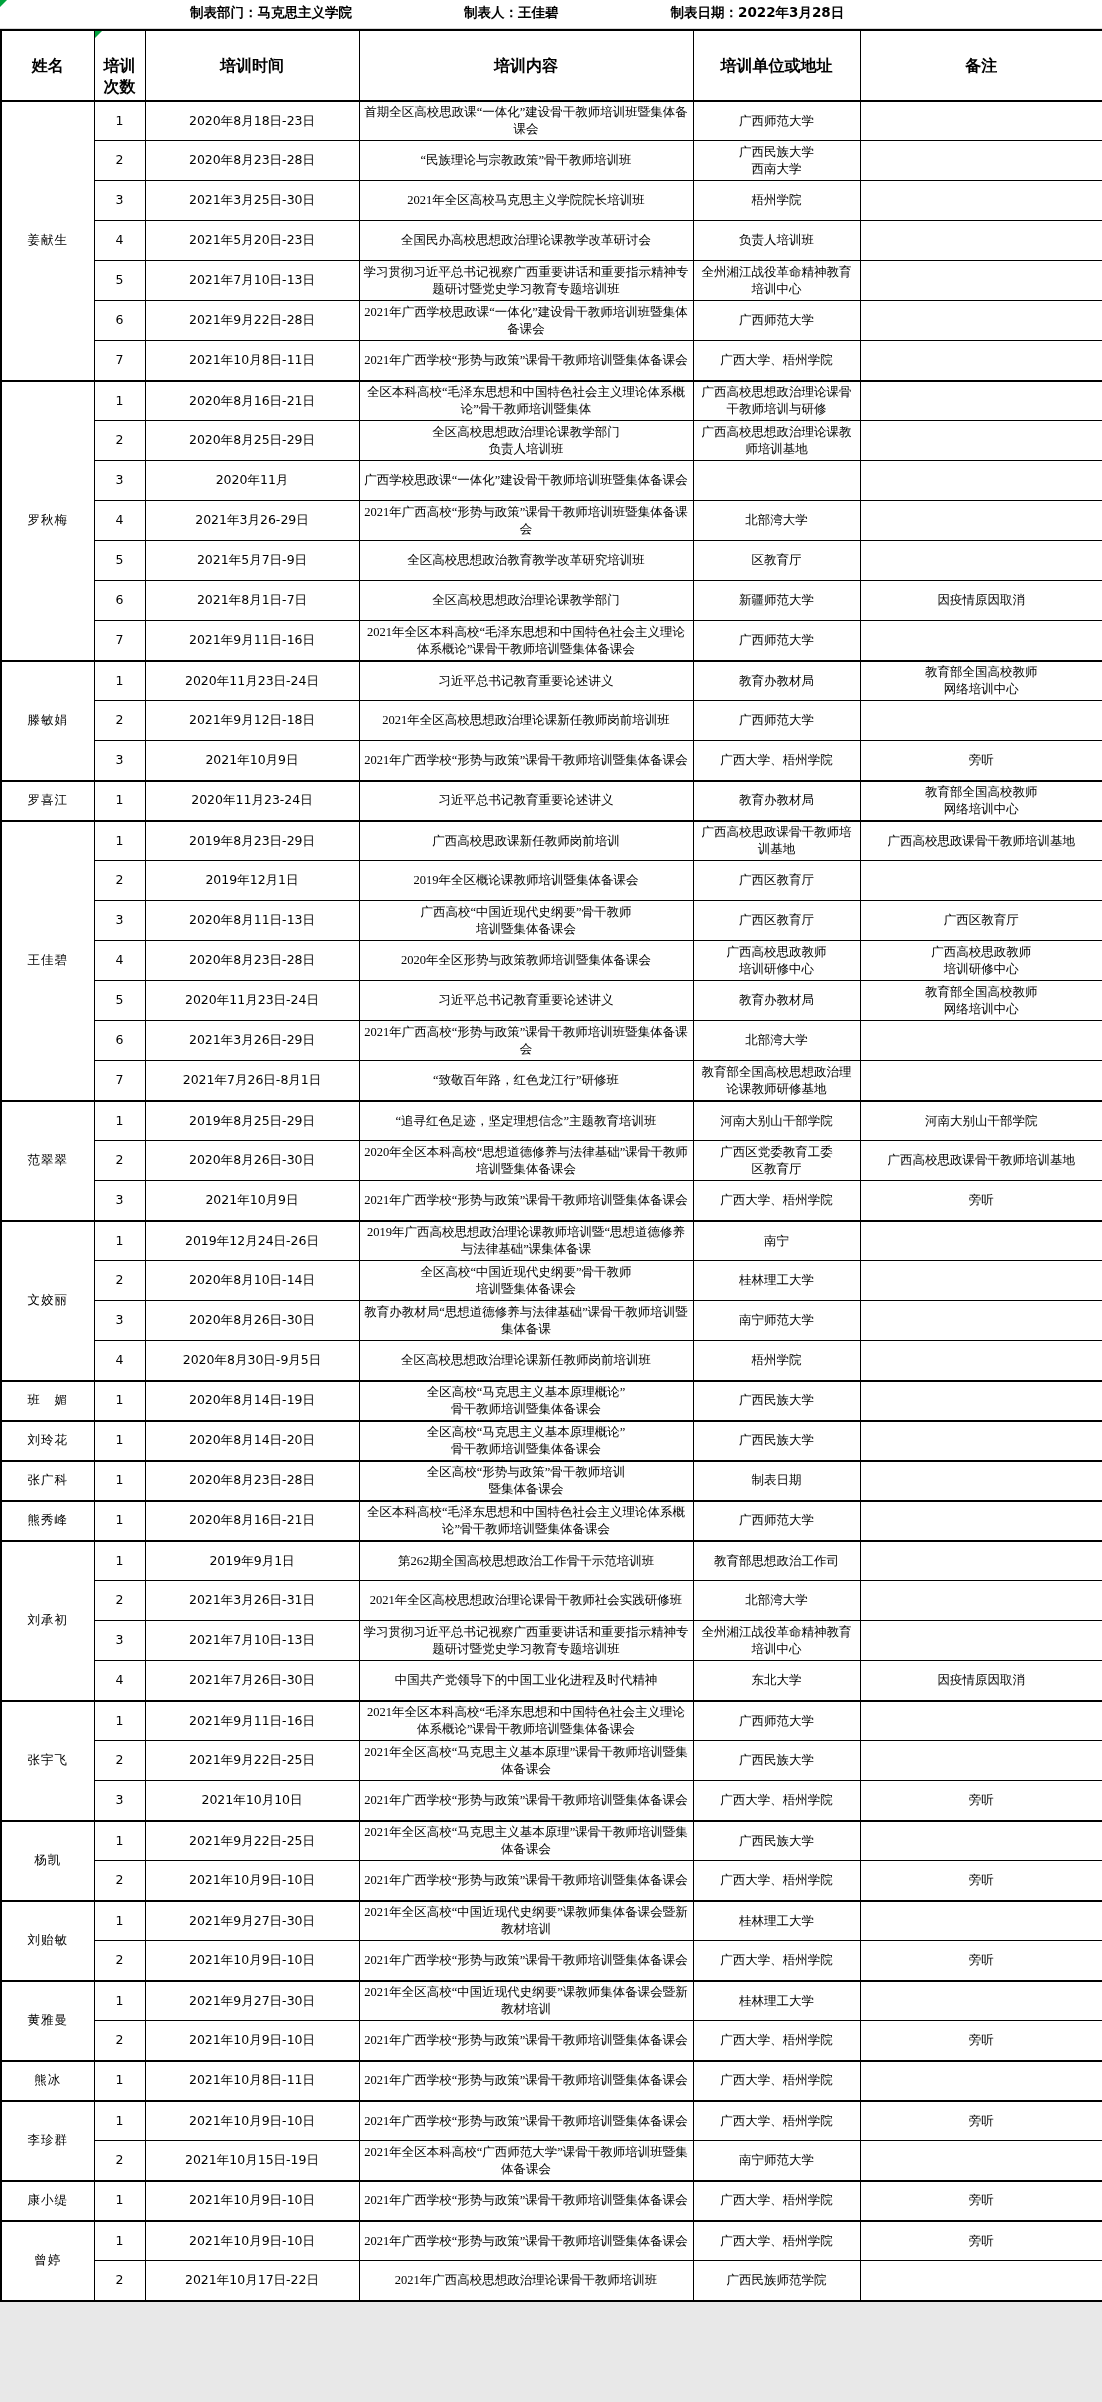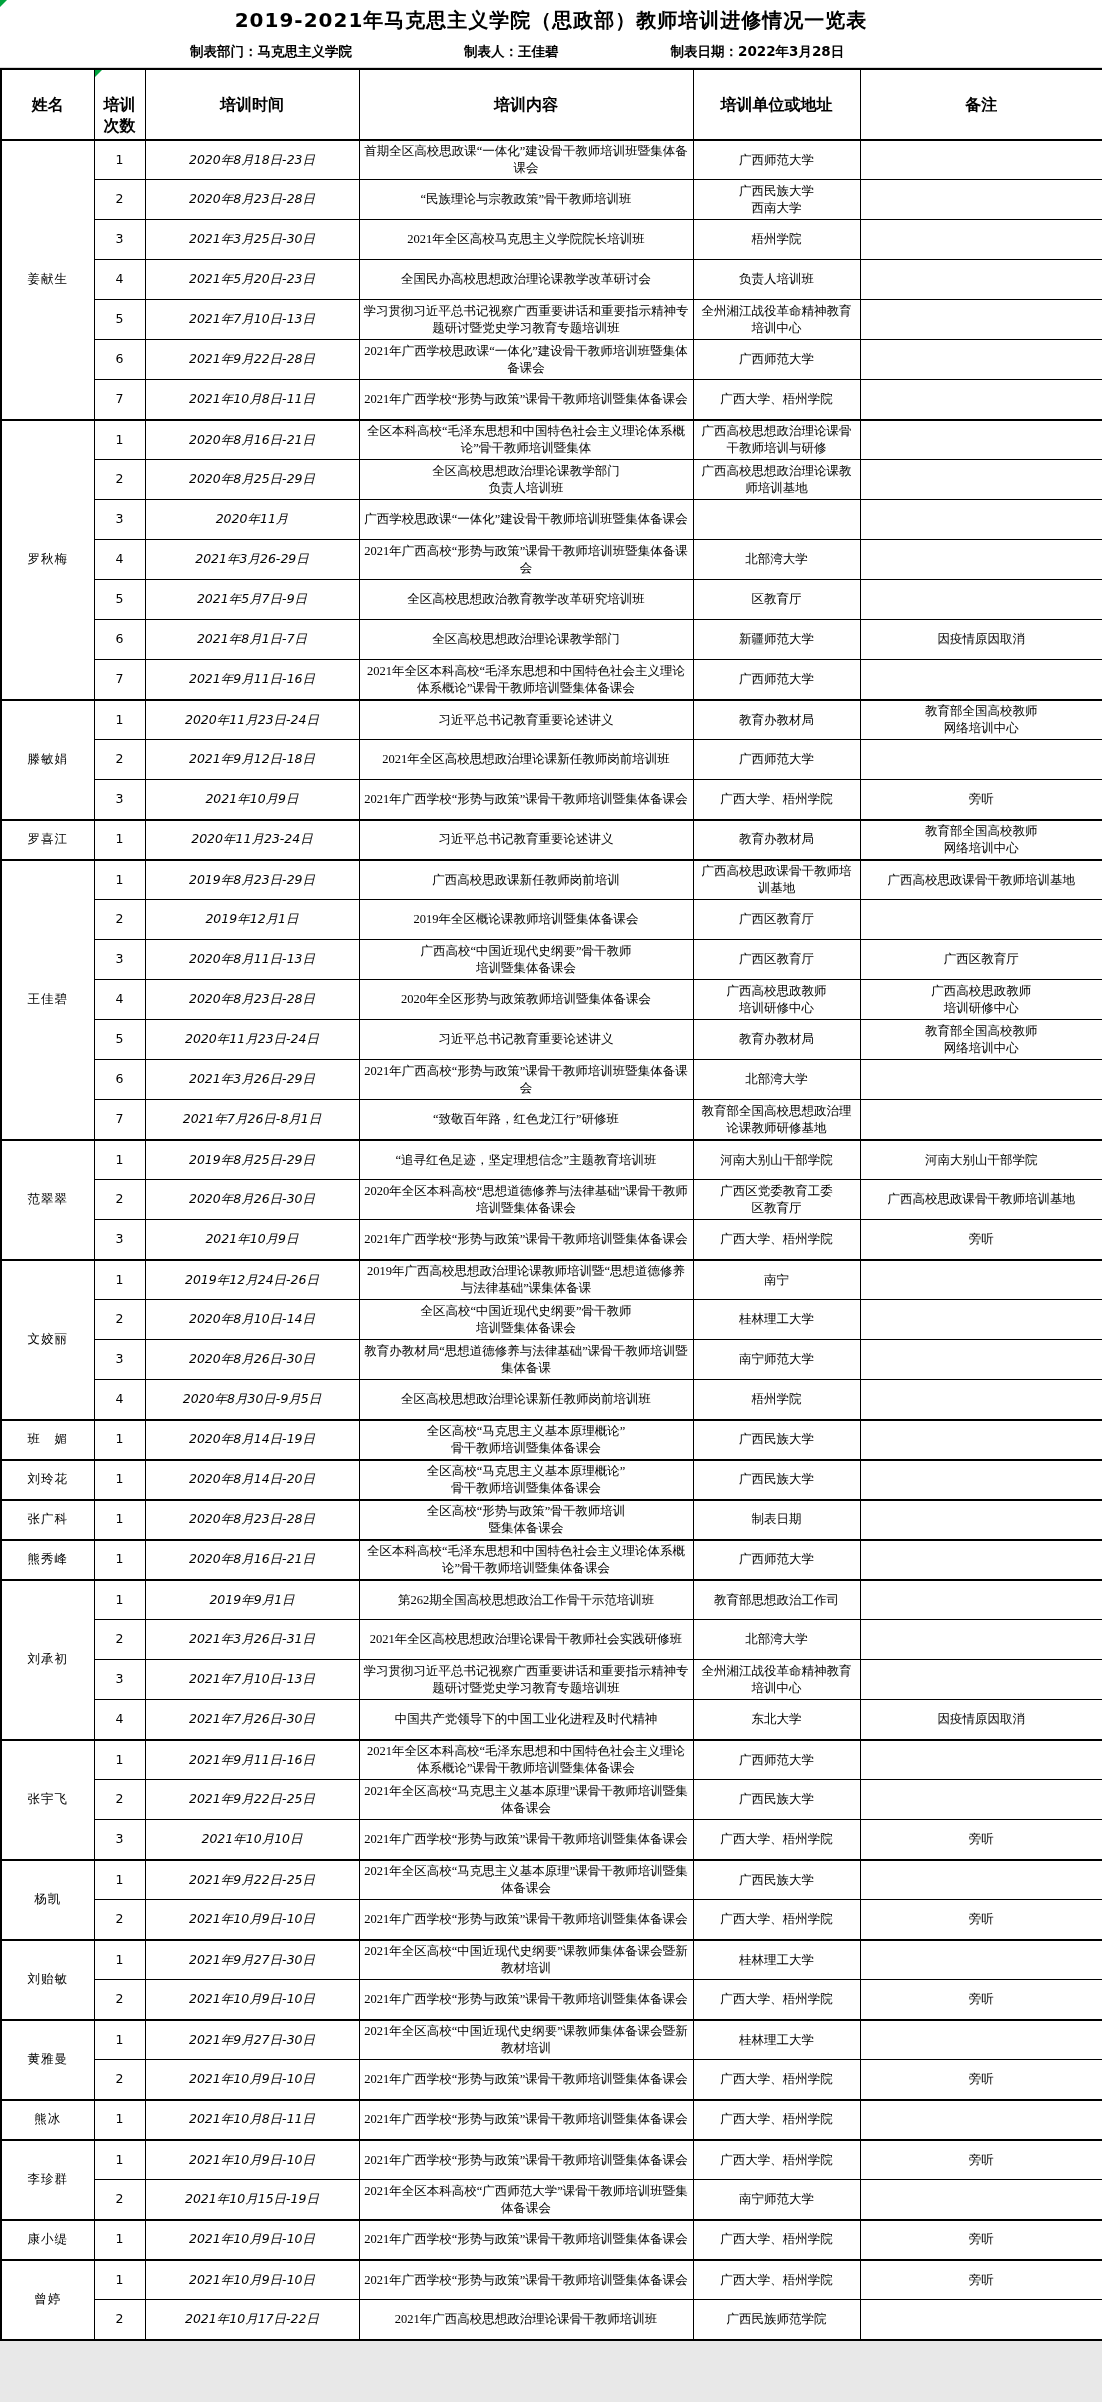--- a/index.html
+++ b/index.html
@@ -57,37 +57,36 @@
   table.training-table th{
     font-size:16px;
     font-weight:bold;
     height:44px;
     border-bottom:2px solid #000;
     position:relative;
   }
   tr.group-start td{border-top:2px solid #000;}
   td.name-cell{font-size:13.5px;letter-spacing:1px;font-family:Liberation Serif, serif;}
   td.num-cell{font-size:13px;}
-  td.time-cell{font-size:13px;font-style:italic;}
+  td.time-cell{font-size:13px;}
   td.content-cell{padding:2px 6px;font-family:Liberation Serif, serif;}
   tbody tr{height:40px;}
   col.c-name{width:93px;}
   col.c-num{width:51px;}
   col.c-time{width:214px;}
   col.c-content{width:334px;}
   col.c-org{width:167px;}
   col.c-note{width:243px;}
 </style>
 </head>
 <body>
 
 <div class="sheet">
   <span class="corner-indicator sheet-corner"></span>
 
-  <div class="title-row">2019-2021年马克思主义学院（思政部）教师培训进修情况一览表</div>
 
   <div class="meta-row">
     <span class="meta-dept">制表部门：马克思主义学院</span>
     <span class="meta-maker">制表人：王佳碧</span>
     <span class="meta-date">制表日期：2022年3月28日</span>
   </div>
 
   <table class="training-table">
     <colgroup>
       <col class="c-name">

